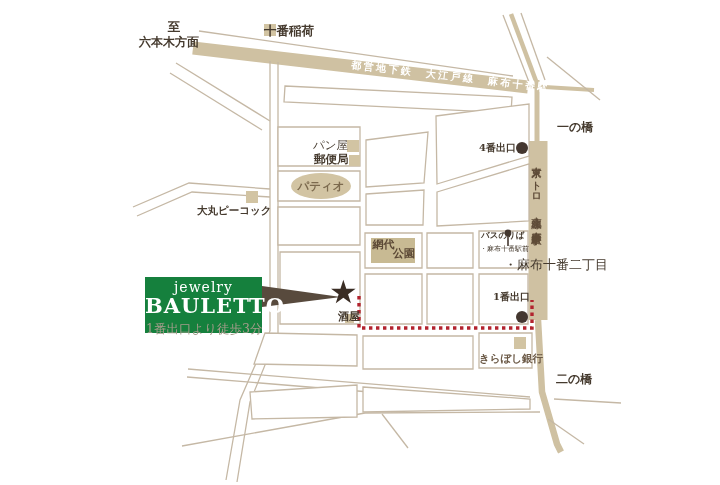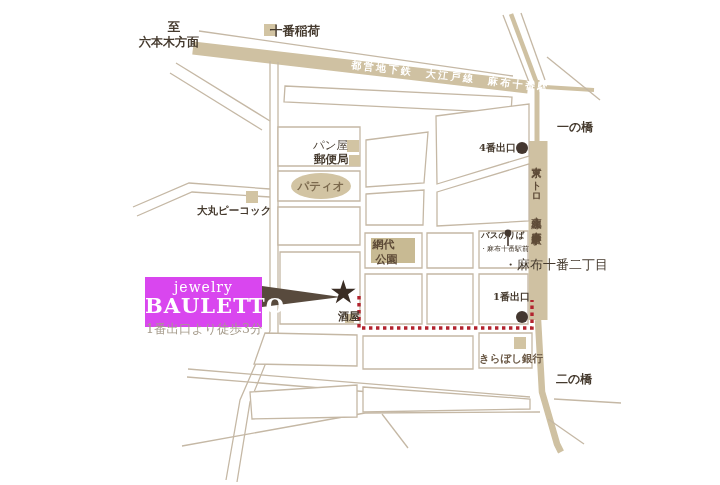--- a/index.html
+++ b/index.html
@@ -2,41 +2,41 @@
 <html><head>
 <meta charset="utf-8">
 <style>
   html,body{margin:0;padding:0;background:#ffffff;}
   body{font-family:"DejaVu Serif", serif;}
   .map{position:relative;width:720px;height:485px;background:#fff;overflow:hidden;}
   .map svg{position:absolute;left:0;top:0;}
   .lbl{position:absolute;color:#453a2e;font-size:12px;line-height:1.1;white-space:nowrap;}
   .lbl-to{left:158px;top:20px;width:32px;text-align:center;font-size:12.5px;font-weight:bold;}
   .lbl-roppongi{left:139px;top:36px;font-size:12px;font-weight:bold;font-family:Liberation Serif, serif;}
-  .lbl-inari{left:270px;top:24px;font-size:12.5px;font-weight:bold;}
+  .lbl-inari{left:264px;top:24px;font-size:12.5px;font-weight:bold;}
   .lbl-oedo{left:352px;top:59px;font-size:10px;color:#ffffff;letter-spacing:2.5px;
             transform:rotate(6.7deg);transform-origin:0 0;font-weight:bold;}
   .lbl-namboku{left:531px;top:159px;font-size:10px;color:#5f4c38;font-weight:bold;
                writing-mode:vertical-rl;letter-spacing:1px;height:170px;}
   .lbl-ichinohashi{left:557px;top:121px;font-weight:bold;}
   .lbl-ninohashi{left:556px;top:373px;font-weight:bold;}
   .lbl-bakery{left:313px;top:139px;font-size:11.5px;font-weight:normal;}
   .lbl-post{left:314px;top:153px;font-size:11.5px;font-weight:bold;}
   .lbl-patio{left:291px;top:180px;width:60px;text-align:center;font-size:11.5px;color:#7c6a4e;font-weight:bold;}
   .lbl-peacock{left:197px;top:205px;font-size:10.5px;font-weight:bold;}
   .lbl-park1{left:371px;top:239px;width:25px;text-align:center;font-size:11px;color:#5c4936;font-weight:bold;}
-  .lbl-park2{left:371px;top:254px;width:31px;text-align:center;font-size:11px;color:#5c4936;font-weight:bold;}
+  .lbl-park2{left:371px;top:248px;width:44px;text-align:right;font-size:11px;color:#5c4936;font-weight:bold;}
   .lbl-exit4{left:479px;top:142px;font-size:10px;font-weight:bold;}
   .lbl-exit1{left:493px;top:291px;font-size:10px;font-weight:bold;}
   .lbl-bus-title{left:481px;top:231px;font-size:8.5px;font-weight:bold;}
   .lbl-bus-stop0{left:480px;top:246px;font-size:7px;}
   .lbl-bus-stop1{left:504px;top:258px;font-size:13px;}
   .lbl-sakaya{left:338px;top:311px;font-size:11px;font-weight:bold;}
   .lbl-bank{left:479px;top:353px;font-size:10.5px;color:#6b5946;font-weight:bold;}
-  .logo-box{position:absolute;left:145px;top:277px;width:117px;height:50px;background:#d946ef;
+  .logo-box{position:absolute;left:145px;top:277px;width:117px;height:56px;background:#15803d;
             color:#fff;text-align:center;}
   .logo-top{font-size:14px;line-height:16px;margin-top:2px;letter-spacing:1px;}
   .logo-name{font-size:21px;line-height:21px;font-weight:bold;letter-spacing:1px;}
   .logo-note{position:absolute;left:146px;top:321px;font-size:12.5px;color:#a69c8c;white-space:nowrap;}
   .star{position:absolute;left:329px;top:276px;font-size:32px;line-height:32px;color:#3a2d24;
         font-family:"DejaVu Sans", sans-serif;}
 </style>
 </head>
 <body>
 

